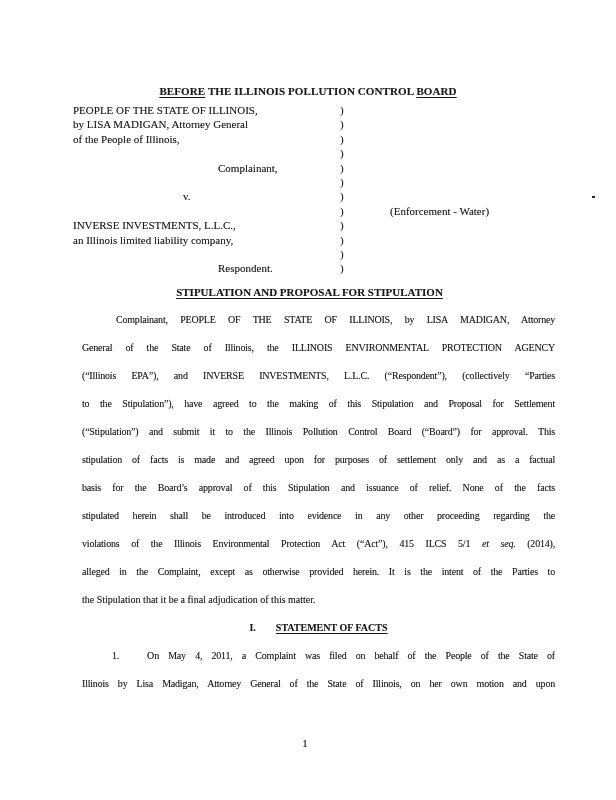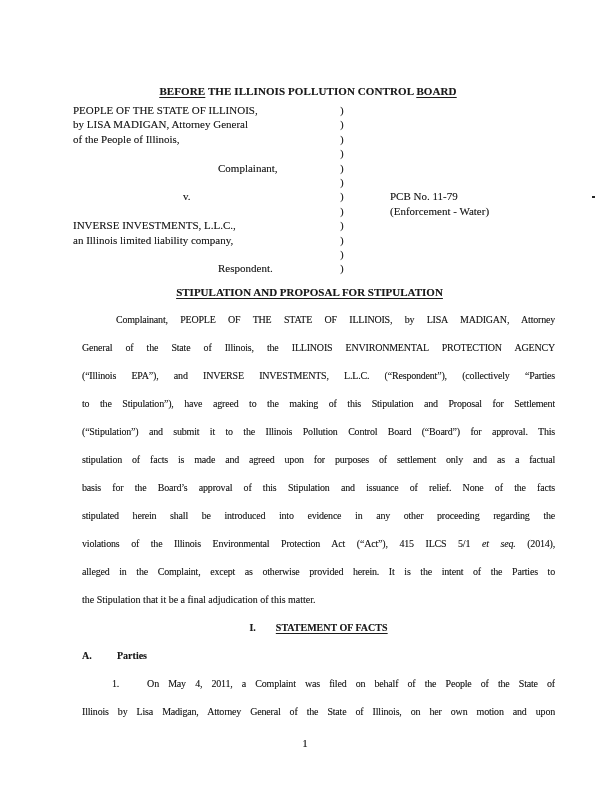--- a/index.html
+++ b/index.html
@@ -110,21 +110,20 @@
       <span class="cap-right"></span>
     </div>
     <div class="cap-row">
       <span class="cap-left"></span>
       <span class="cap-paren">)</span>
       <span class="cap-right"></span>
     </div>
     <div class="cap-row">
       <span class="cap-left ind-v">v.</span>
       <span class="cap-paren">)</span>
-      <span class="cap-right">PCB No. 11-79</span>
     </div>
     <div class="cap-row">
       <span class="cap-left"></span>
       <span class="cap-paren">)</span>
       <span class="cap-right">(Enforcement - Water)</span>
     </div>
     <div class="cap-row">
       <span class="cap-left">INVERSE INVESTMENTS, L.L.C.,</span>
       <span class="cap-paren">)</span>
       <span class="cap-right"></span>
@@ -156,21 +155,20 @@
     <div class="line jline">(“Stipulation”) and submit it to the Illinois Pollution Control Board (“Board”) for approval.  This</div>
     <div class="line jline">stipulation of facts is made and agreed upon for purposes of settlement only and as a factual</div>
     <div class="line jline">basis for the Board’s approval of this Stipulation and issuance of relief.  None of the facts</div>
     <div class="line jline">stipulated herein shall be introduced into evidence in any other proceeding regarding the</div>
     <div class="line jline"><span>violations of the Illinois Environmental Protection Act (“Act”), 415 ILCS 5/1</span> <span class="it">et seq.</span> <span>(2014),</span></div>
     <div class="line jline">alleged in the Complaint, except as otherwise provided herein.  It is the intent of the Parties to</div>
     <div class="line lline">the Stipulation that it be a final adjudication of this matter.</div>
 
     <div class="line section-line"><span class="sec-num">I.</span><span class="sec-title">STATEMENT OF FACTS</span></div>
 
-    <div class="line parties-line"><span class="sub-letter">A.</span><span>Parties</span></div>
 
     <div class="line jline indent-num"><span class="num-gap">1.</span><span>On May 4, 2011, a Complaint was filed on behalf of the People of the State of</span></div>
     <div class="line jline">Illinois by Lisa Madigan, Attorney General of the State of Illinois, on her own motion and upon</div>
   </div>
 
   <div class="page-number">1</div>
 
   <div class="speck"></div>
 
 </div>

